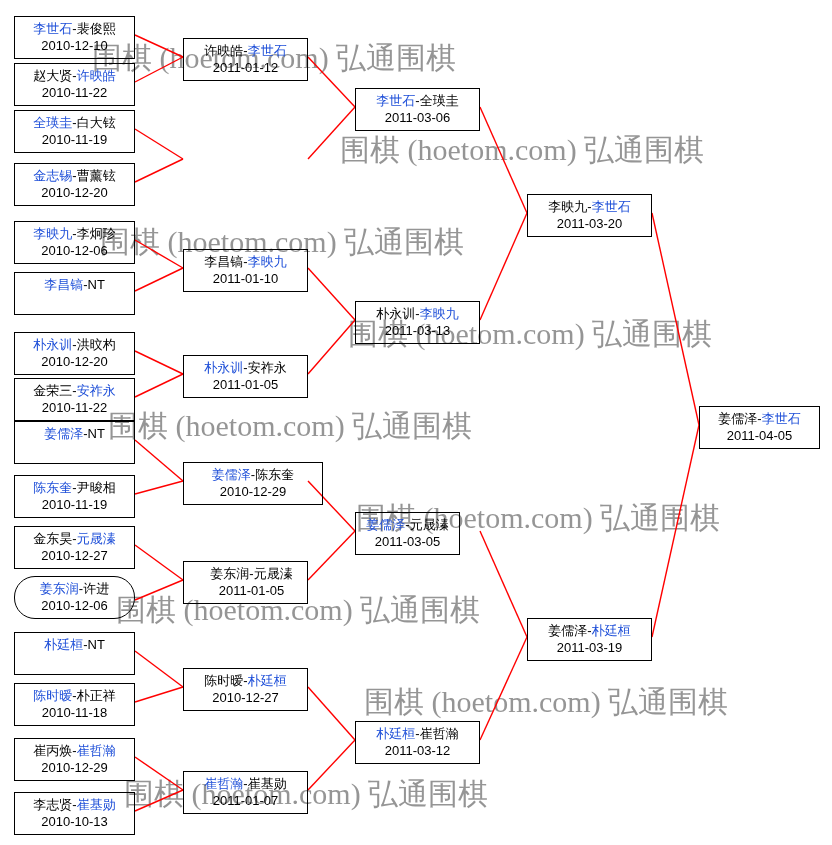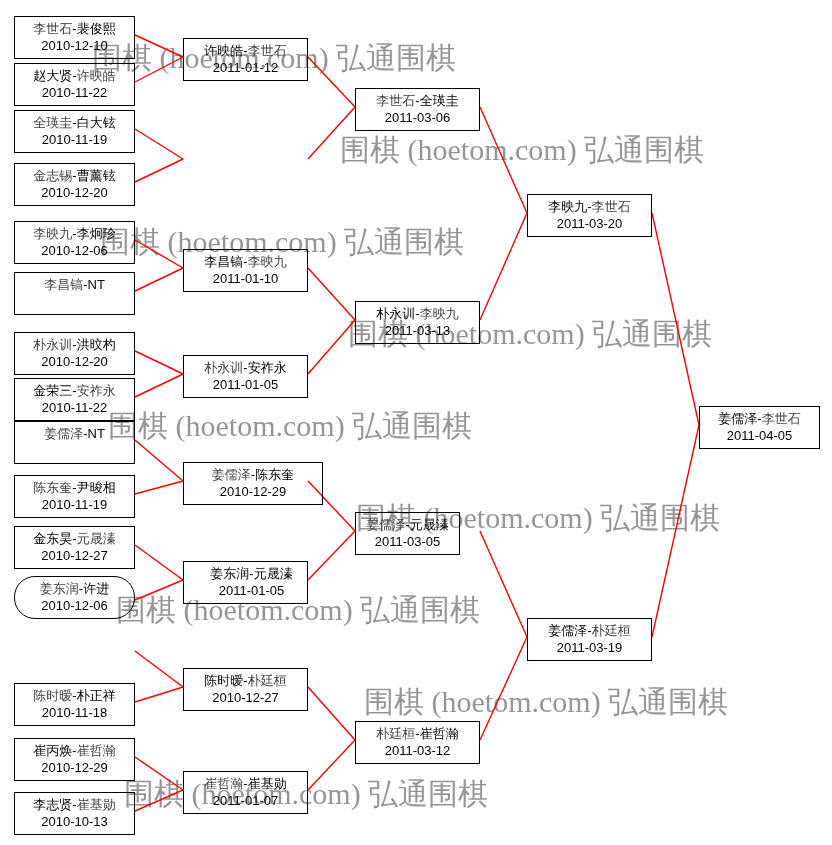--- a/index.html
+++ b/index.html
@@ -44,21 +44,21 @@
     background: transparent;
     text-align: center;
     font-size: 13px;
     line-height: 17px;
     padding: 3px 4px 4px 4px;
     white-space: nowrap;
   }
   .node .ln1 { display: block; }
   .node .ln2 { display: block; font-family: "Liberation Sans", sans-serif; }
   .b { color: #000000; }
-  .r { color: #404040; }
+  .r { color: #1d4ed8; }
   .empty-spacer { visibility: hidden; }
 </style>
 </head>
 <body>
 
 <div id="stage">
 
   <div class="wm-layer">
     <div class="wm" style="left:92px;  top:38px;">围棋 (hoetom.com) 弘通围棋</div>
     <div class="wm" style="left:340px; top:130px;">围棋 (hoetom.com) 弘通围棋</div>
@@ -158,20 +158,24 @@
     <span class="ln2 b">2010-11-19</span>
   </div>
   <div class="node" style="left:14px;  top:526px; width:121px;">
     <span class="ln1"><span class="b">金东昊</span><span class="b">-</span><span class="r">元晟溱</span></span>
     <span class="ln2 b">2010-12-27</span>
   </div>
   <div class="node" style="left:14px;  top:576px; width:121px;border-radius:21px;">
     <span class="ln1"><span class="r">姜东润</span><span class="b">-</span><span class="b">许进</span></span>
     <span class="ln2 b">2010-12-06</span>
   </div>
+  <div class="node" style="left:14px;  top:632px; width:121px;">
+    <span class="ln1"><span class="r">朴廷桓</span><span class="b">-</span><span class="b">NT</span></span>
+    <span class="ln2 b empty-spacer">&nbsp;</span>
+  </div>
   <div class="node" style="left:14px;  top:683px; width:121px;">
     <span class="ln1"><span class="r">陈时暧</span><span class="b">-</span><span class="b">朴正祥</span></span>
     <span class="ln2 b">2010-11-18</span>
   </div>
   <div class="node" style="left:14px;  top:738px; width:121px;">
     <span class="ln1"><span class="b">崔丙焕</span><span class="b">-</span><span class="r">崔哲瀚</span></span>
     <span class="ln2 b">2010-12-29</span>
   </div>
   <div class="node" style="left:14px;  top:792px; width:121px;">
     <span class="ln1"><span class="b">李志贤</span><span class="b">-</span><span class="r">崔基勋</span></span>

